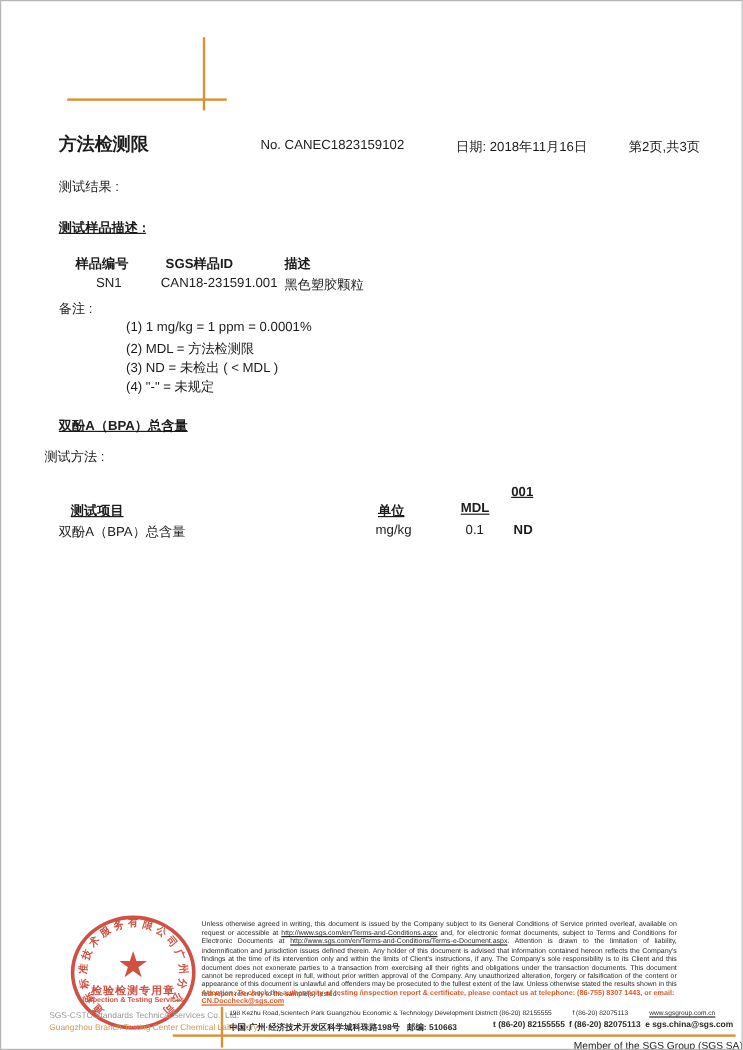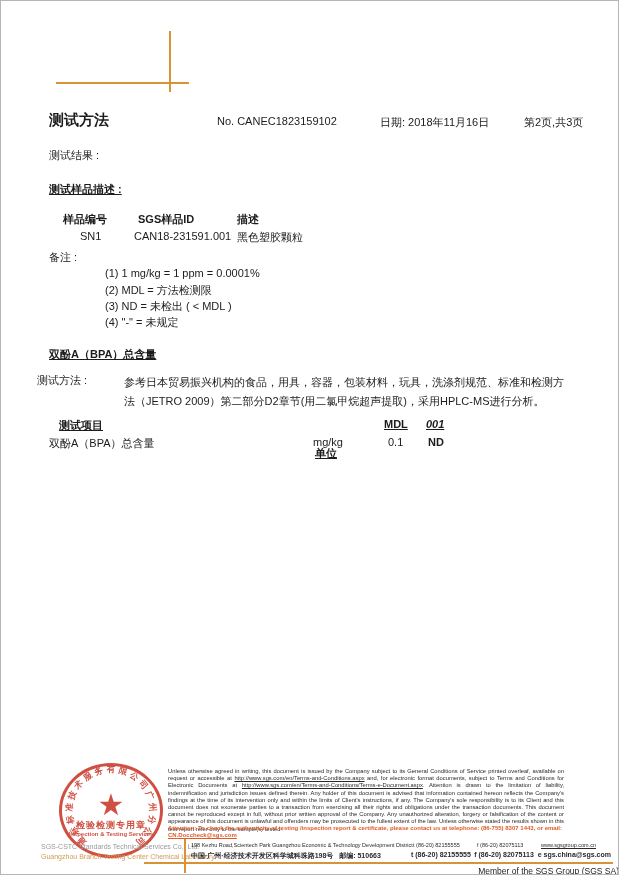--- a/index.html
+++ b/index.html
@@ -41,23 +41,23 @@
   .note-0 { left:104px; top:266px; }
   .note-1 { left:104px; top:282px; }
   .note-2 { left:104px; top:298px; }
   .note-3 { left:104px; top:314px; }
 
   .bpa-title { left:48px; top:346px; }
   .method-label { left:36px; top:372px; }
   .method-text { left:123px; top:372px; width:440px; line-height:19px; }
 
   .rt-item-h { left:58px;  top:417px; }
-  .rt-unit-h { left:314px; top:417px;margin-top:28px; }
+  .rt-unit-h { left:314px; top:417px; }
   .rt-mdl-h  { left:383px; top:417px; }
-  .rt-smp-h  { left:425px; top:417px; font-style:italic; }
+  .rt-smp-h  { left:425px; top:403px; }
   .rt-item   { left:48px;  top:435px; }
   .rt-unit   { left:312px; top:435px; }
   .rt-mdl    { left:387px; top:435px; }
   .rt-val    { left:427px; top:435px;font-weight:bold; }
 
   
   .stamp { left:58px; top:762px; width:104px; height:95px; border:3px solid #cc4233;
            border-radius:50%; color:#cc4233; opacity:.92; }
   .stamp span { font-weight:bold; color:#cc4233; }
   .stamp-star { left:0; right:0; top:24px; text-align:center; font-size:30px; line-height:1; color:#cc4233; }
@@ -81,21 +81,21 @@
   .member { left:0; top:865px; width:618px; text-align:right; font-size:8.5px; color:#1c1c1c; }
 </style>
 </head>
 <body>
 
 <div class="page">
 
   <div class="abs logo-vline"></div>
   <div class="abs logo-hline"></div>
 
-  <div class="abs rpt-title">测试方法</div>
+  <div class="abs rpt-title">方法检测限</div>
   <div class="abs hdr rpt-no">No. CANEC1823159102</div>
   <div class="abs hdr rpt-date">日期: 2018年11月16日</div>
   <div class="abs hdr rpt-page">第2页,共3页</div>
 
   <div class="abs t11 results-label">测试结果 :</div>
   <div class="abs t11 bold u sample-desc">测试样品描述 :</div>
 
   <div class="abs t11 bold st-h0">样品编号</div>
   <div class="abs t11 bold st-h1">SGS样品ID</div>
   <div class="abs t11 bold st-h2">描述</div>
@@ -104,21 +104,20 @@
   <div class="abs t11 st-c2">黑色塑胶颗粒</div>
 
   <div class="abs t11 notes-label">备注 :</div>
   <div class="abs t11 note-0">(1) 1 mg/kg = 1 ppm = 0.0001%</div>
   <div class="abs t11 note-1">(2) MDL = 方法检测限</div>
   <div class="abs t11 note-2">(3) ND = 未检出 ( &lt; MDL )</div>
   <div class="abs t11 note-3">(4) "-" = 未规定</div>
 
   <div class="abs t11 bold u bpa-title">双酚A（BPA）总含量</div>
   <div class="abs t11 method-label">测试方法 :</div>
-  <div class="abs t11 method-text">参考日本贸易振兴机构的食品，用具，容器，包装材料，玩具，洗涤剂规范、标准和检测方法（JETRO 2009）第二部分D2章节(用二氯甲烷超声提取)，采用HPLC-MS进行分析。</div>
 
   <div class="abs t11 bold u rt-item-h">测试项目</div>
   <div class="abs t11 bold u rt-unit-h">单位</div>
   <div class="abs t11 bold u rt-mdl-h">MDL</div>
   <div class="abs t11 bold u rt-smp-h">001</div>
   <div class="abs t11 rt-item">双酚A（BPA）总含量</div>
   <div class="abs t11 rt-unit">mg/kg</div>
   <div class="abs t11 rt-mdl">0.1</div>
   <div class="abs t11 rt-val">ND</div>
 

